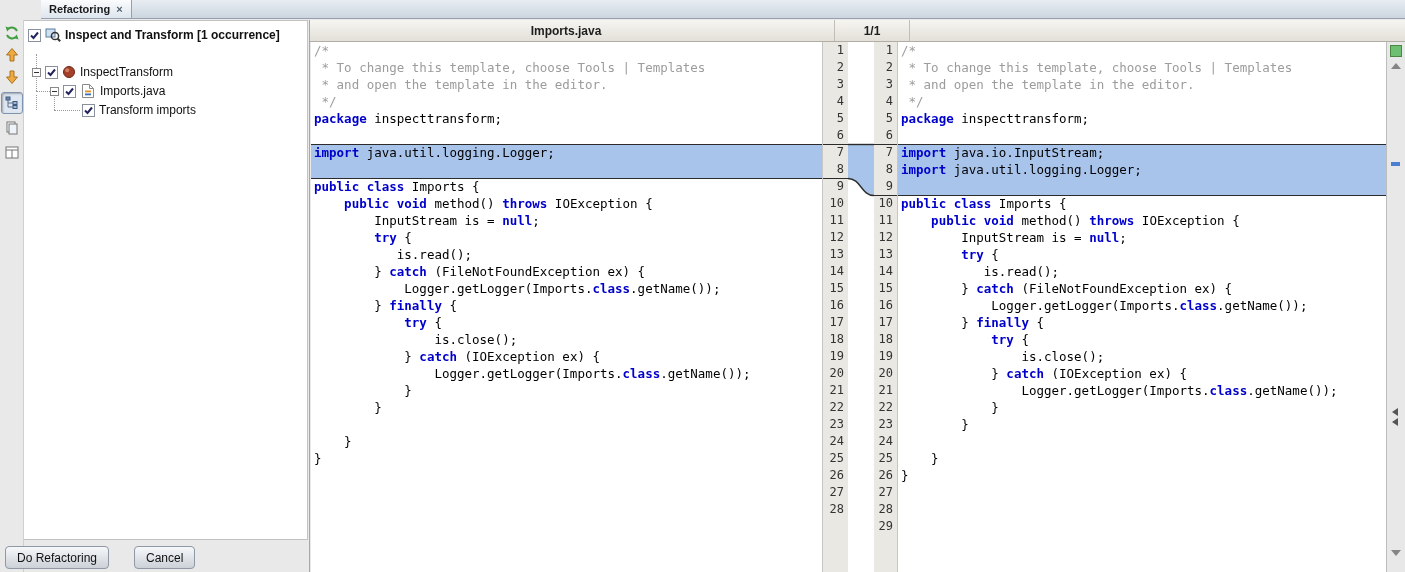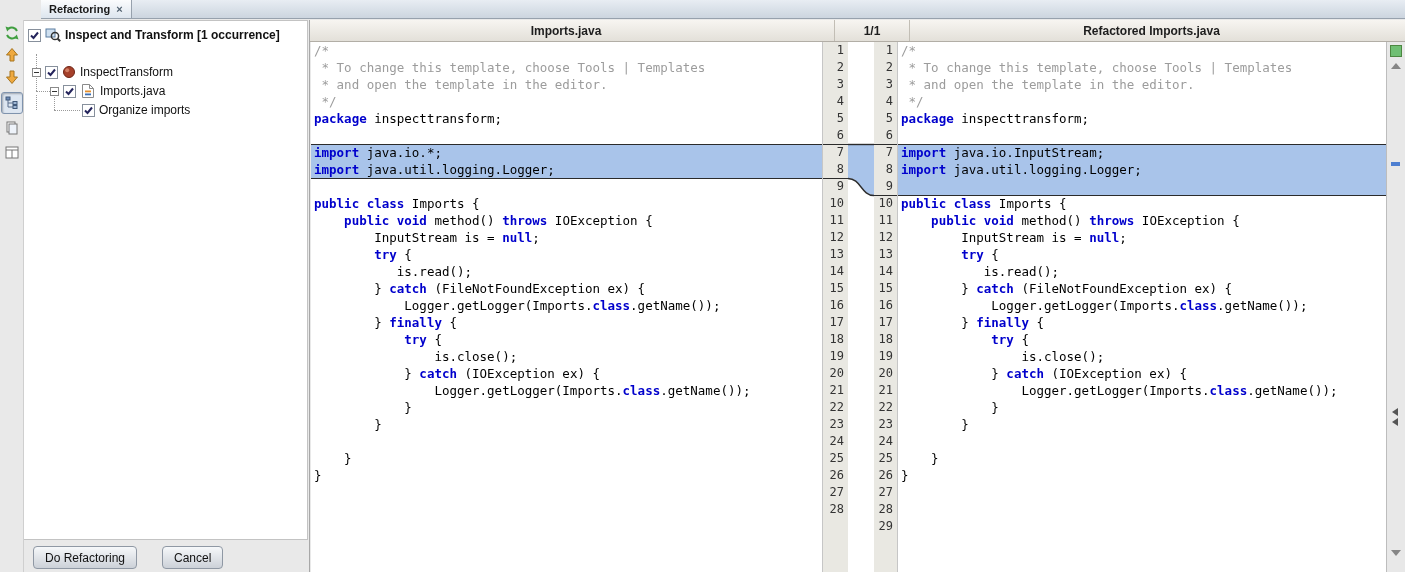--- a/index.html
+++ b/index.html
@@ -32,21 +32,21 @@
   .checkbox{width:13px;height:13px;background:#fff;border:1px solid #87909c;box-sizing:border-box;
             display:flex;align-items:center;justify-content:center;flex:none;}
   .expander{width:9px;height:9px;background:#fff;border:1px solid #8a8a8a;position:relative;box-sizing:border-box;flex:none;}
   .expander::after{content:"";position:absolute;left:1px;right:1px;top:3px;height:1px;background:#333;}
   .dot-v{position:absolute;width:0;border-left:1px dotted #9a9a9a;}
   .dot-h{position:absolute;height:0;border-top:1px dotted #9a9a9a;}
   .tree-icon{flex:none;display:block;}
 
   
   .btn{position:absolute;height:23px;border:1px solid #8f98a4;border-radius:4px;
-       background:linear-gradient(#f6f8fa,#ccd1d8);font:12px "Liberation Sans",sans-serif;color:#111;padding:0 11px;margin-left:28px;}
+       background:linear-gradient(#f6f8fa,#ccd1d8);font:12px "Liberation Sans",sans-serif;color:#111;padding:0 11px;}
 
   
   .vline{position:absolute;left:309px;top:20px;bottom:0;width:1px;background:#a8a8a8;}
   .diff-header{position:absolute;left:310px;top:20px;right:0;height:22px;
                background:linear-gradient(#f7f5f1,#e3e0d9);border-bottom:1px solid #b2aea6;box-sizing:border-box;}
   .dh-cell{position:absolute;top:0;height:21px;display:flex;align-items:center;justify-content:center;
            font-weight:bold;color:#1d1d1d;box-sizing:border-box;}
   .dh-left{left:0;width:512px;}
   .dh-mid{left:512px;width:76px;border-left:1px solid #c2beb5;border-right:1px solid #c2beb5;margin-left:12px;}
   .dh-right{left:588px;right:0;}
@@ -190,43 +190,41 @@
       </svg>
       <span class="tree-label">Imports.java</span>
     </div>
 
     <div class="tree-row" style="left:58px;top:80px">
       <span class="checkbox">
         <svg width="11" height="11" viewBox="0 0 11 11">
           <polyline points="2,5.5 4.5,8 9,2.5" stroke="#24245c" stroke-width="2" fill="none"></polyline>
         </svg>
       </span>
-      <span class="tree-label">Organize imports</span>
+      <span class="tree-label">Transform imports</span>
     </div>
   </div>
 
   <button class="btn" style="left:5px;top:546px;">Do Refactoring</button>
   <button class="btn" style="left:134px;top:546px;">Cancel</button>
 
   <div class="vline"></div>
 
   <div class="diff-header">
     <div class="dh-cell dh-left">Imports.java</div>
     <div class="dh-cell dh-mid">1/1</div>
-    <div class="dh-cell dh-right">Refactored Imports.java</div>
   </div>
 
   <div class="code-pane" id="left-code">
       <div class="code-line"><span class="seg-c">/*</span></div>
       <div class="code-line"><span class="seg-c"> * To change this template, choose Tools | Templates</span></div>
       <div class="code-line"><span class="seg-c"> * and open the template in the editor.</span></div>
       <div class="code-line"><span class="seg-c"> */</span></div>
       <div class="code-line"><span class="seg-k">package</span><span class="seg-p"> inspecttransform;</span></div>
       <div class="code-line"></div>
-      <div class="code-line"><span class="seg-k">import</span><span class="seg-p"> java.io.*;</span></div>
       <div class="code-line"><span class="seg-k">import</span><span class="seg-p"> java.util.logging.Logger;</span></div>
       <div class="code-line"></div>
       <div class="code-line"><span class="seg-k">public</span><span class="seg-p"> </span><span class="seg-k">class</span><span class="seg-p"> Imports {</span></div>
       <div class="code-line"><span class="seg-p">    </span><span class="seg-k">public</span><span class="seg-p"> </span><span class="seg-k">void</span><span class="seg-p"> method() </span><span class="seg-k">throws</span><span class="seg-p"> IOException {</span></div>
       <div class="code-line"><span class="seg-p">        InputStream is = </span><span class="seg-k">null</span><span class="seg-p">;</span></div>
       <div class="code-line"><span class="seg-p">        </span><span class="seg-k">try</span><span class="seg-p"> {</span></div>
       <div class="code-line"><span class="seg-p">           is.read();</span></div>
       <div class="code-line"><span class="seg-p">        } </span><span class="seg-k">catch</span><span class="seg-p"> (FileNotFoundException ex) {</span></div>
       <div class="code-line"><span class="seg-p">            Logger.getLogger(Imports.</span><span class="seg-k">class</span><span class="seg-p">.getName());</span></div>
       <div class="code-line"><span class="seg-p">        } </span><span class="seg-k">finally</span><span class="seg-p"> {</span></div>

